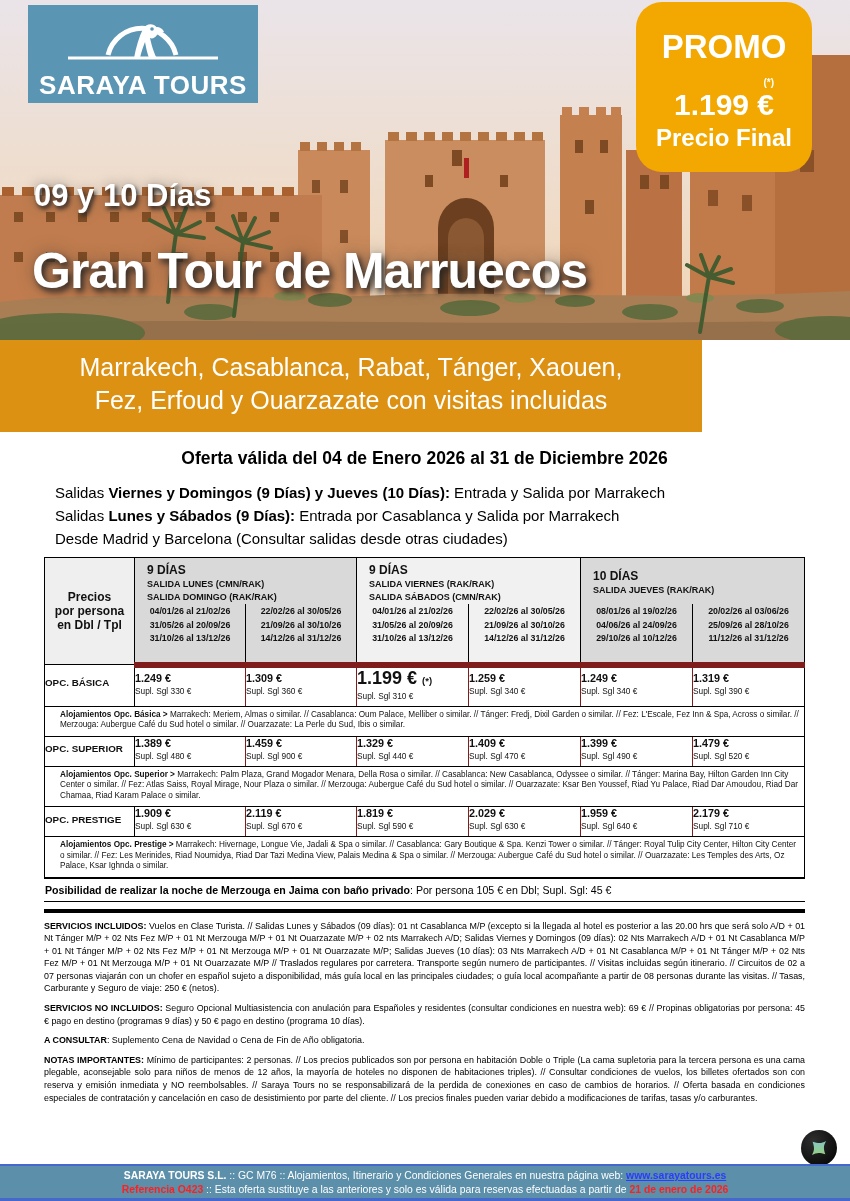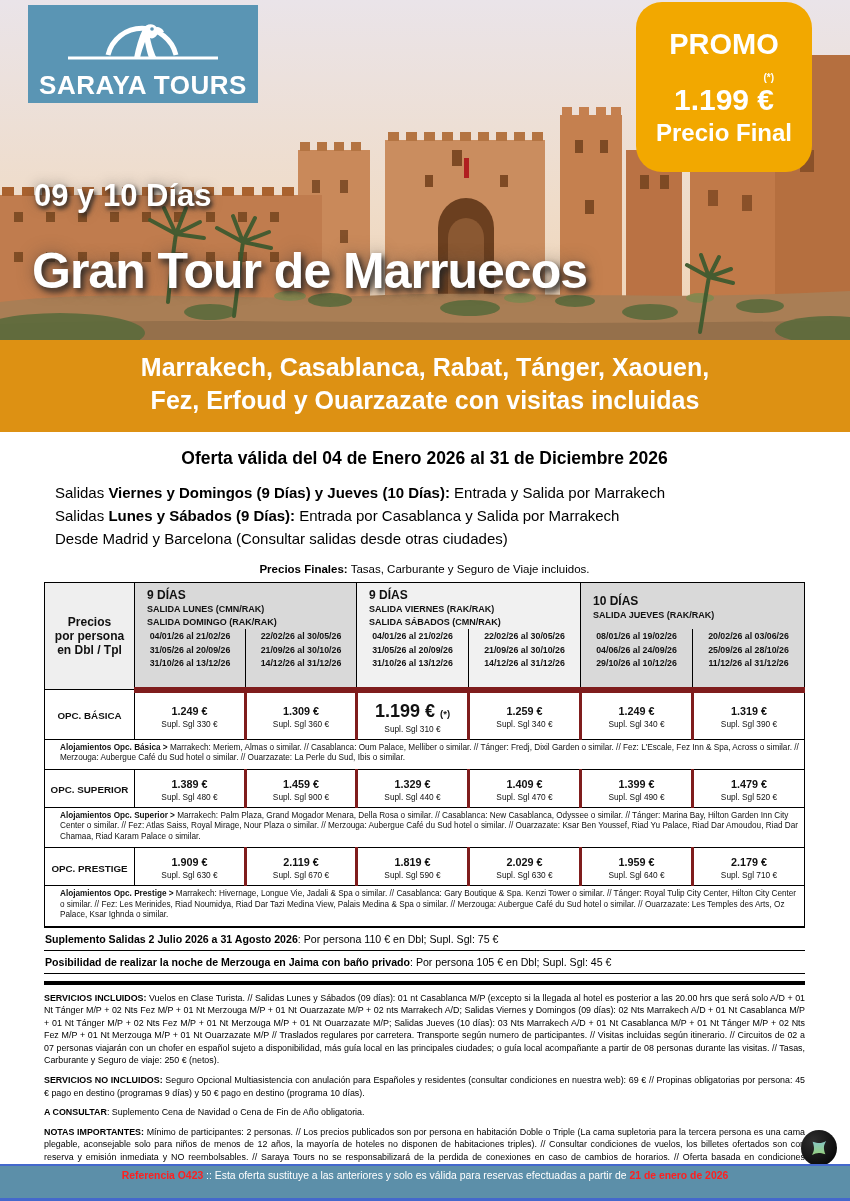--- a/index.html
+++ b/index.html
@@ -5,52 +5,52 @@
   * { margin:0; padding:0; box-sizing:border-box; }
   body { background:#888; font-family:"Liberation Sans", sans-serif; }
   .page { position:relative; width:850px; height:1201px; background:#fff; margin:0 auto; overflow:hidden; color:#111; }
 
   
   .hero { position:relative; width:850px; height:340px; overflow:hidden; background:#ecd9c4; }
   .hero svg.scene { position:absolute; left:0; top:0; }
   .logo-box { position:absolute; left:28px; top:5px; width:230px; height:98px; background:#5A95B4; display:flex; flex-direction:column; align-items:center; justify-content:flex-start; padding-top:4px; }
   .logo-title { color:#fff; font-weight:bold; font-size:26px; letter-spacing:0.5px; margin-top:1px; white-space:nowrap; }
   .promo-box { position:absolute; left:636px; top:2px; width:176px; height:170px; background:#F2A800; border-radius:26px; color:#fff; text-align:center; }
-  .promo-label { font-size:29px; font-weight:bold; margin-top:26px; }
+  .promo-label { font-size:33px; font-weight:bold; margin-top:26px; }
   .promo-star { font-size:10px; font-weight:bold; text-align:right; padding-right:38px; margin-top:11px; }
   .promo-price { font-size:30px; font-weight:bold; margin-top:0px; }
   .promo-sub { font-size:24px; font-weight:bold; margin-top:2px; }
   .hero-days { position:absolute; left:34px; top:178px; color:#fff; font-weight:bold; font-size:31px;
                text-shadow:2px 3px 4px rgba(35,35,35,.95), 0 0 12px rgba(60,60,60,.55); }
   .hero-title { position:absolute; left:32px; top:242px; color:#fff; font-weight:bold; font-size:50px; letter-spacing:-1px; white-space:nowrap;
                 text-shadow:3px 4px 6px rgba(35,35,35,.95), 0 0 16px rgba(60,60,60,.5); }
 
   
-  .banner { width:850px; height:92px; background:#DD9113; color:#fff; text-align:center; font-weight:bold; font-size:25px; line-height:33px; padding-top:11px; }
+  .banner { width:702px; height:92px; background:#DD9113; color:#fff; text-align:center; font-weight:normal; font-size:25px; line-height:33px; padding-top:11px; }
 
   
   .content { padding:0 45px 0 44px; }
   .oferta { margin-top:16px; text-align:center; font-size:17.5px; font-weight:bold; color:#000; }
   .salidas { margin:12px 0 0 11px; font-size:15px; line-height:23px; color:#000; }
   .pfinales { margin-top:13px; text-align:center; font-size:11.5px; color:#000; }
 
   
   table.ptable { margin-top:7px; width:761px; border-collapse:collapse; table-layout:fixed; border:1px solid #000; }
   .ptable td { vertical-align:middle; }
   td.c0 { background:#EFEFEF; border-right:1px solid #000; border-bottom:1px solid #000; text-align:center; font-weight:bold; font-size:12px; line-height:14px; white-space:pre-line; }
   td.g { text-align:left; padding:5px 12px 1px; }
   td.g .gt { font-size:12px; font-weight:bold; line-height:15px; }
   td.g .gs { font-size:9px; font-weight:bold; line-height:12.5px; }
   .bg1 { background:#D9D9D9; } .bg2 { background:#F1F1F1; } .bg3 { background:#D9D9D9; }
   td.gb { border-left:1px solid #000; }
   tr.hr2 td { border-bottom:6px solid #7f1d1d; text-align:center; font-size:8.8px; font-weight:bold; line-height:13.5px; white-space:pre-line; padding:1px 0 16px; }
   tr.hr2 td.subdiv { border-left:1px solid #000; }
-  tr.prow td { border-bottom:1px solid #000; text-align:center; padding:8px 0 5px; background:#fff; }
+  tr.prow td { border-bottom:1px solid #000; text-align:left; padding:0 0 5px; background:#fff; }
   td.plabel { border-right:1px solid #000; font-size:9.8px; font-weight:bold; }
-  tr.prow td.pcell + td.pcell { border-left:3px solid #7f1d1d; }
+  tr.prow td.pcell + td.pcell { border-left:1px solid #7f1d1d; }
   .pv { font-size:10.8px; font-weight:bold; }
   .pv.big { font-size:18px; }
   .pv.big .ast { font-size:9.5px; }
   .ps { font-size:8.3px; margin-top:2px; }
   tr.nrow td { border-bottom:1px solid #000; font-size:8.2px; line-height:10.5px; padding:3px 2px 5px 15px; background:#fff; text-align:left; }
   tr.nrow.last td { border-bottom:2.5px solid #000; }
   .nb { font-weight:bold; }
 
   
   .supl { font-size:10.6px; padding:5px 1px 5px 1px; border-bottom:1.6px solid #000; color:#000; }
@@ -248,21 +248,20 @@
   <div class="content">
 
     <div class="oferta">Oferta válida del 04 de Enero 2026 al 31 de Diciembre 2026</div>
 
     <div class="salidas">
       <div><span>Salidas </span><b>Viernes y Domingos (9 Días) y Jueves (10 Días):</b><span> Entrada y Salida por Marrakech</span></div>
       <div><span>Salidas </span><b>Lunes y Sábados (9 Días):</b><span> Entrada por Casablanca y Salida por Marrakech</span></div>
       <div><span></span><b></b><span>Desde Madrid y Barcelona (Consultar salidas desde otras ciudades)</span></div>
     </div>
 
-    <div class="pfinales"><b>Precios Finales:</b><span> Tasas, Carburante y Seguro de Viaje incluidos.</span></div>
 
     <table class="ptable">
       <colgroup>
           <col style="width:90px">
           <col style="width:111px">
           <col style="width:111px">
           <col style="width:112px">
           <col style="width:112px">
           <col style="width:112px">
           <col>
@@ -397,21 +396,20 @@
               <div class="pv">2.179 €</div>
               <div class="ps">Supl. Sgl 710 €</div>
             </td>
       </tr>
       <tr class="nrow last">
             <td colspan="7"><span class="nb">Alojamientos Opc. Prestige &gt;</span><span> Marrakech: Hivernage, Longue Vie, Jadali &amp; Spa o similar. // Casablanca: Gary Boutique &amp; Spa. Kenzi Tower o similar. // Tánger: Royal Tulip City Center, Hilton City Center o similar. // Fez: Les Merinides, Riad Noumidya, Riad Dar Tazi Medina View, Palais Medina &amp; Spa o similar. // Merzouga: Aubergue Café du Sud hotel o similar.  // Ouarzazate: Les Temples des Arts, Oz Palace, Ksar Ighnda o similar.</span></td>
           </tr>
     </tbody>
       </table>
 
-    <div class="supl"><b>Suplemento Salidas 2 Julio 2026  a 31 Agosto 2026</b><span>: Por persona 110 € en Dbl;  Supl. Sgl: 75 €</span></div>
     <div class="supl"><b>Posibilidad de realizar la noche de Merzouga en Jaima con baño privado</b><span>: Por persona 105 € en Dbl; Supl. Sgl: 45 €</span></div>
 
     <div class="thick-rule"></div>
 
     <div class="paras">
       <div class="para"><span class="pb">SERVICIOS INCLUIDOS:</span><span> Vuelos en Clase Turista. // Salidas Lunes y Sábados (09 días): 01 nt Casablanca M/P (excepto si la llegada al hotel es posterior a las 20.00 hrs que será solo A/D + 01 Nt Tánger M/P + 02 Nts Fez M/P + 01 Nt Merzouga M/P + 01 Nt Ouarzazate M/P + 02 nts Marrakech A/D; Salidas Viernes  y Domingos (09 días): 02 Nts Marrakech A/D + 01 Nt Casablanca M/P + 01 Nt Tánger M/P + 02 Nts Fez M/P + 01 Nt Merzouga M/P + 01 Nt Ouarzazate M/P; Salidas Jueves (10 días): 03 Nts Marrakech A/D + 01 Nt Casablanca M/P + 01 Nt Tánger M/P + 02 Nts Fez M/P + 01 Nt Merzouga M/P + 01 Nt Ouarzazate M/P // Traslados regulares por carretera. Transporte según numero de participantes. // Visitas incluidas según itinerario. // Circuitos de 02 a 07 personas viajarán con un chofer en español sujeto a disponibilidad, más guía local en las principales ciudades; o guía local acompañante a partir de 08 personas durante las visitas. // Tasas, Carburante y Seguro de viaje: 250 € (netos).</span></div>
       <div class="para"><span class="pb">SERVICIOS NO INCLUIDOS:</span><span> Seguro Opcional Multiasistencia con anulación para Españoles y residentes (consultar condiciones en nuestra web): 69 € // Propinas obligatorias por persona: 45 € pago en destino (programas 9 días) y 50 € pago en destino (programa 10 días).</span></div>
       <div class="para"><span class="pb">A CONSULTAR</span><span>: Suplemento Cena de Navidad o Cena de Fin de Año obligatoria.</span></div>
       <div class="para"><span class="pb">NOTAS IMPORTANTES:</span><span> Mínimo de participantes: 2 personas. // Los precios publicados son por persona en habitación Doble o Triple (La cama supletoria para la tercera persona es una cama plegable, aconsejable solo para niños de menos de 12 años, la mayoría de hoteles no disponen de habitaciones triples). // Consultar condiciones de vuelos, los billetes ofertados son con reserva y emisión inmediata y NO reembolsables. // Saraya Tours no se responsabilizará de la perdida de conexiones en caso de cambios de horarios. // Oferta basada en condiciones especiales de contratación y cancelación en caso de desistimiento por parte del cliente. // Los precios finales pueden variar debido a modificaciones de tarifas, tasas y/o carburantes.</span></div>
     </div>
@@ -424,17 +422,20 @@
             <stop offset="0" stop-color="#7FC2EA"></stop>
             <stop offset="1" stop-color="#9ED45B"></stop>
           </linearGradient>
         </defs>
       <path d="M12 2 C 13.5 7 15 9 21 12 C 15 15 13.5 17 12 22 C 10.5 17 9 15 3 12 C 9 9 10.5 7 12 2 Z" fill="url(#wg)" transform="rotate(45 12 12)"></path>
     </svg>
   </div>
 
   <div class="footer">
     <div>
+      <span class="fb">SARAYA TOURS S.L.</span><span> :: GC M76 ::  Alojamientos, Itinerario y Condiciones Generales en nuestra página web:  </span><a class="flink">www.sarayatours.es</a>
+    </div>
+    <div>
       <span class="fred">Referencia O423</span><span> :: Esta oferta sustituye a las anteriores y solo es válida para reservas efectuadas a partir de </span><span class="fred">21 de enero de 2026</span>
     </div>
   </div>
 
 </div>
 
 </body></html>

